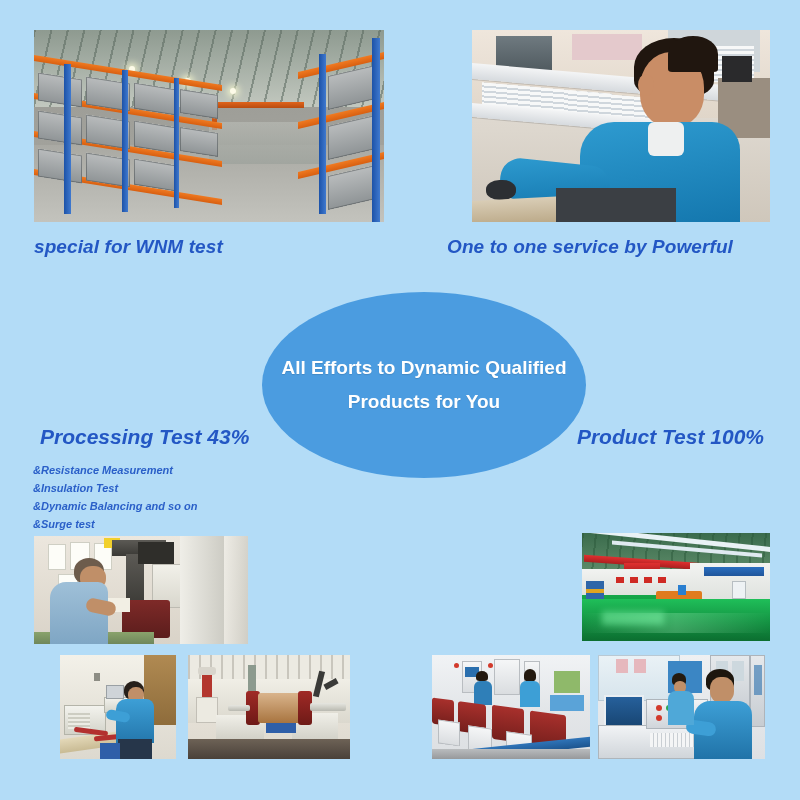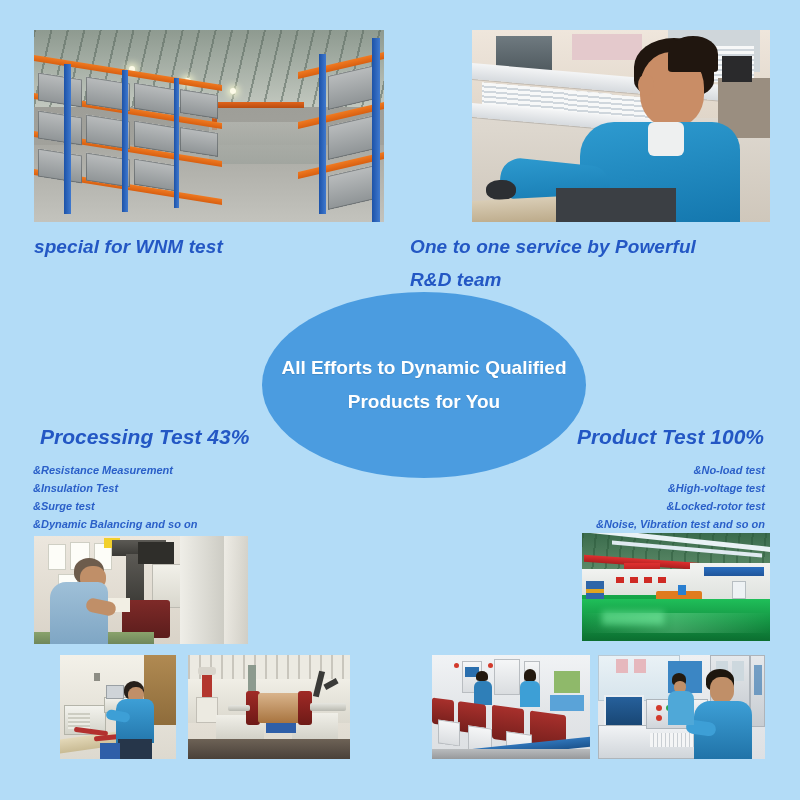--- a/index.html
+++ b/index.html
@@ -18,21 +18,21 @@
 
   
   .cap{
     position:absolute;
     color:#2357c4;
     font-style:italic;font-weight:bold;
     font-size:19px;line-height:33px;
     letter-spacing:.1px;
     white-space:nowrap;
   }
-  .cap.right{text-align:left;}
+  .cap.right{text-align:center;}
 
   .headline{
     position:absolute;
     color:#2357c4;
     font-style:italic;font-weight:bold;
     font-size:21px;
     white-space:nowrap;
   }
 
   .bullets{
@@ -218,45 +218,38 @@
     <div class="layer of-desk" style="left:0;bottom:0;width:190px;height:26px;transform:skewY(-3deg);"></div>
     <div class="layer" style="left:84px;bottom:0;width:120px;height:34px;background:#3b3f44;"></div>
   </div>
 
   <div class="cap" style="left:34px;top:230px;width:360px;">
     <div>special for WNM test</div>
   </div>
 
   <div class="cap right" style="left:410px;top:230px;width:360px;">
     <div>One to one service by Powerful</div>
-    <div>R&amp;D team</div>
   </div>
 
   <div class="ellipse">
     <div class="ellipse-text">All Efforts to Dynamic Qualified
 Products for You</div>
   </div>
 
   <div class="headline" style="left:40px;top:425px;">Processing Test 43%</div>
 
   <div class="headline" style="right:36px;top:425px;">Product Test 100%</div>
 
   <div class="bullets" style="left:33px;top:461px;">
     <div>&amp;Resistance Measurement</div>
     <div>&amp;Insulation Test</div>
+    <div>&amp;Dynamic Balancing and so on</div>
     <div>&amp;Surge test</div>
-    <div>&amp;Dynamic Balancing and so on</div>
-  </div>
-
-  <div class="bullets right" style="right:35px;top:461px;">
-    <div>&amp;No-load test</div>
-    <div>&amp;High-voltage test</div>
-    <div>&amp;Locked-rotor test</div>
-    <div>&amp;Noise, Vibration test and so on</div>
-  </div>
+  </div>
+
 
   <div class="photo sc-cmm" style="left:34px;top:536px;width:214px;height:108px;">
     <div class="layer cmm-wallpaper" style="left:14px;top:8px;width:18px;height:26px;"></div>
     <div class="layer cmm-wallpaper" style="left:36px;top:6px;width:20px;height:28px;"></div>
     <div class="layer cmm-wallpaper" style="left:60px;top:7px;width:18px;height:27px;"></div>
     <div class="layer cmm-wallpaper" style="left:24px;top:38px;width:20px;height:16px;"></div>
     <div class="layer" style="left:70px;top:2px;width:16px;height:10px;background:#f2d02c;"></div>
     <div class="layer cmm-beam" style="left:78px;top:4px;width:54px;height:16px;"></div>
     <div class="layer cmm-beam" style="left:92px;top:18px;width:18px;height:54px;"></div>
     <div class="layer" style="left:104px;top:6px;width:36px;height:22px;background:#2f2e2a;"></div>

